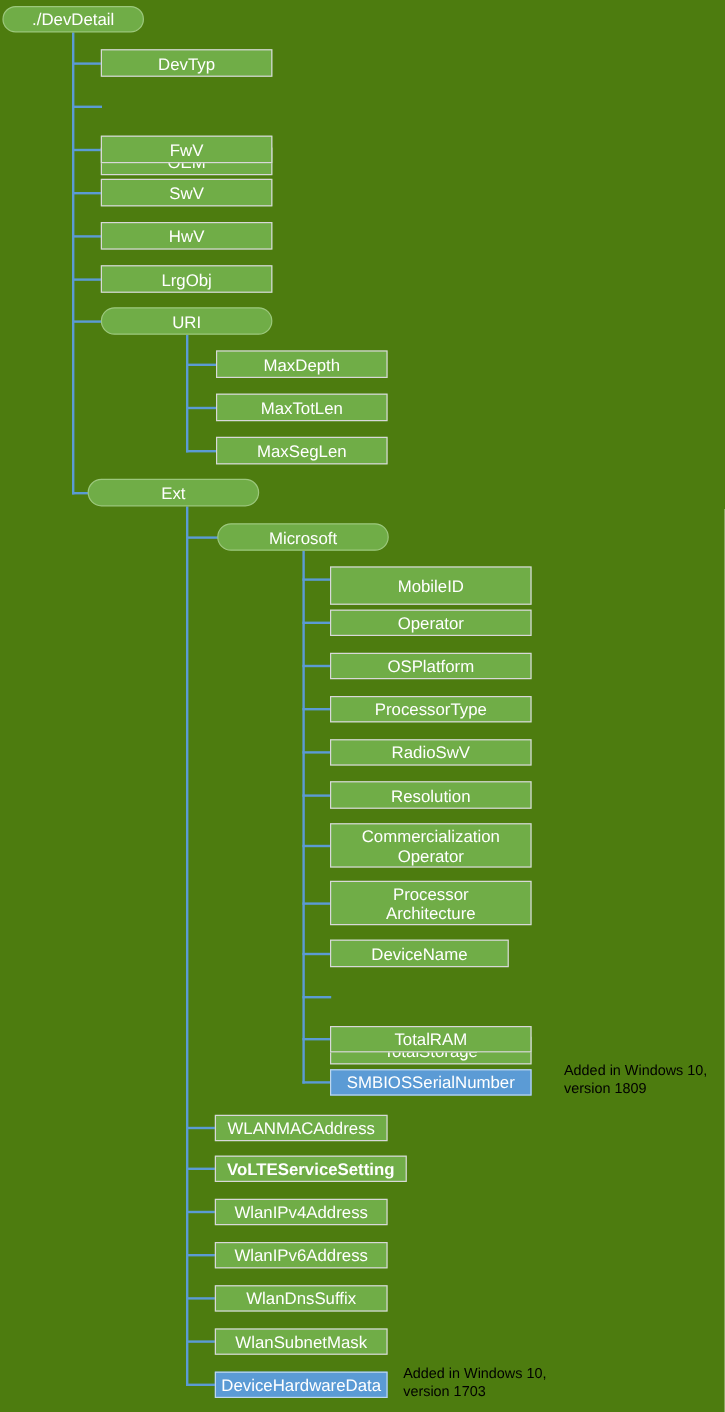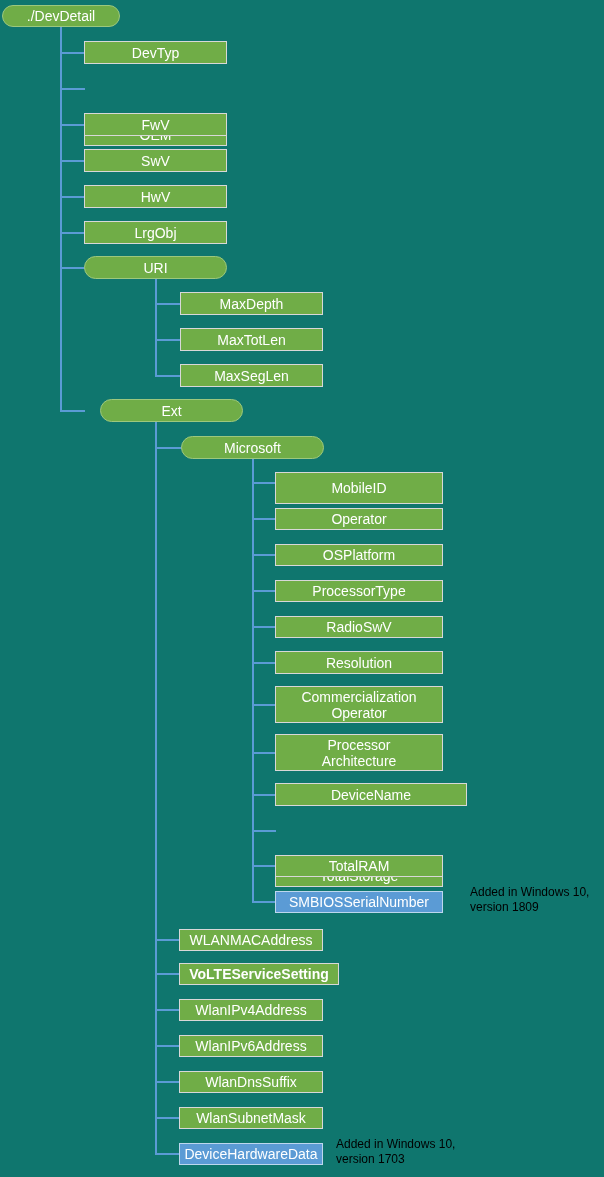--- a/index.html
+++ b/index.html
@@ -5,21 +5,21 @@
   html, body {
     margin: 0;
     padding: 0;
     background: #ffffff;
     font-family: "Liberation Sans", sans-serif;
   }
   #stage {
     position: relative;
     width: 604px;
     height: 1177px;
-    background: #0f766e;
+    background: #4d7c0f;
     overflow: hidden;
   }
   .node {
     position: absolute;
     box-sizing: border-box;
     display: flex;
     align-items: center;
     justify-content: center;
     text-align: center;
     color: #ffffff;
@@ -98,33 +98,33 @@
     <div class="node rect green" style="left: 84px; top: 41px; width: 143px; height: 23px; text-align: right;">DevTyp</div>
     <div class="node rect green" style="left: 84px; top: 77px; width: 143px; height: 23px; margin-top: 46px;">OEM</div>
     <div class="node rect green" style="left: 84px; top: 113px; width: 143px; height: 23px;">FwV</div>
     <div class="node rect green" style="left: 84px; top: 149px; width: 143px; height: 23px;">SwV</div>
     <div class="node rect green" style="left: 84px; top: 185px; width: 143px; height: 23px;">HwV</div>
     <div class="node rect green" style="left: 84px; top: 221px; width: 143px; height: 23px;">LrgObj</div>
     <div class="node pill green" style="left: 84px; top: 256px; width: 143px; height: 23px;">URI</div>
     <div class="node rect green" style="left: 180px; top: 292px; width: 143px; height: 23px;">MaxDepth</div>
     <div class="node rect green" style="left: 180px; top: 328px; width: 143px; height: 23px;">MaxTotLen</div>
     <div class="node rect green" style="left: 180px; top: 364px; width: 143px; height: 23px;">MaxSegLen</div>
-    <div class="node pill green" style="left: 100px; top: 399px; width: 143px; height: 23px;">Ext</div>
+    <div class="node pill green" style="left: 73px; top: 399px; width: 143px; height: 23px;">Ext</div>
     <div class="node pill green" style="left: 181px; top: 436px; width: 143px; height: 23px;">Microsoft</div>
     <div class="node rect green" style="left: 275px; top: 472px; width: 168px; height: 32px;">MobileID</div>
     <div class="node rect green" style="left: 275px; top: 508px; width: 168px; height: 22px;">Operator</div>
     <div class="node rect green" style="left: 275px; top: 544px; width: 168px; height: 22px;">OSPlatform</div>
     <div class="node rect green" style="left: 275px; top: 580px; width: 168px; height: 22px;">ProcessorType</div>
     <div class="node rect green" style="left: 275px; top: 616px; width: 168px; height: 22px;">RadioSwV</div>
     <div class="node rect green" style="left: 275px; top: 651px; width: 168px; height: 23px;">Resolution</div>
     <div class="node rect green" style="left: 275px; top: 686px; width: 168px; height: 37px;">Commercialization
 Operator</div>
     <div class="node rect green" style="left: 275px; top: 734px; width: 168px; height: 37px; text-align: center;">Processor
 Architecture</div>
-    <div class="node rect green" style="left: 275px; top: 783px; width: 192px; height: 23px;">DeviceName</div>
+    <div class="node rect green" style="left: 275px; top: 783px; width: 149px; height: 23px;">DeviceName</div>
     <div class="node rect green" style="left: 275px; top: 864px; width: 168px; height: 23px;">TotalStorage</div>
     <div class="node rect green" style="left: 275px; top: 855px; width: 168px; height: 22px;">TotalRAM</div>
     <div class="node rect blue" style="left: 275px; top: 891px; width: 168px; height: 22px;">SMBIOSSerialNumber</div>
     <div class="node rect green" style="left: 179px; top: 929px; width: 144px; height: 22px;">WLANMACAddress</div>
     <div class="node rect green" style="left: 179px; top: 963px; width: 160px; height: 22px; font-weight: bold;">VoLTEServiceSetting</div>
     <div class="node rect green" style="left: 179px; top: 999px; width: 144px; height: 22px;">WlanIPv4Address</div>
     <div class="node rect green" style="left: 179px; top: 1035px; width: 144px; height: 22px;">WlanIPv6Address</div>
     <div class="node rect green" style="left: 179px; top: 1071px; width: 144px; height: 22px;">WlanDnsSuffix</div>
     <div class="node rect green" style="left: 179px; top: 1107px; width: 144px; height: 22px;">WlanSubnetMask</div>
     <div class="node rect blue" style="left: 179px; top: 1143px; width: 144px; height: 22px;">DeviceHardwareData</div>

